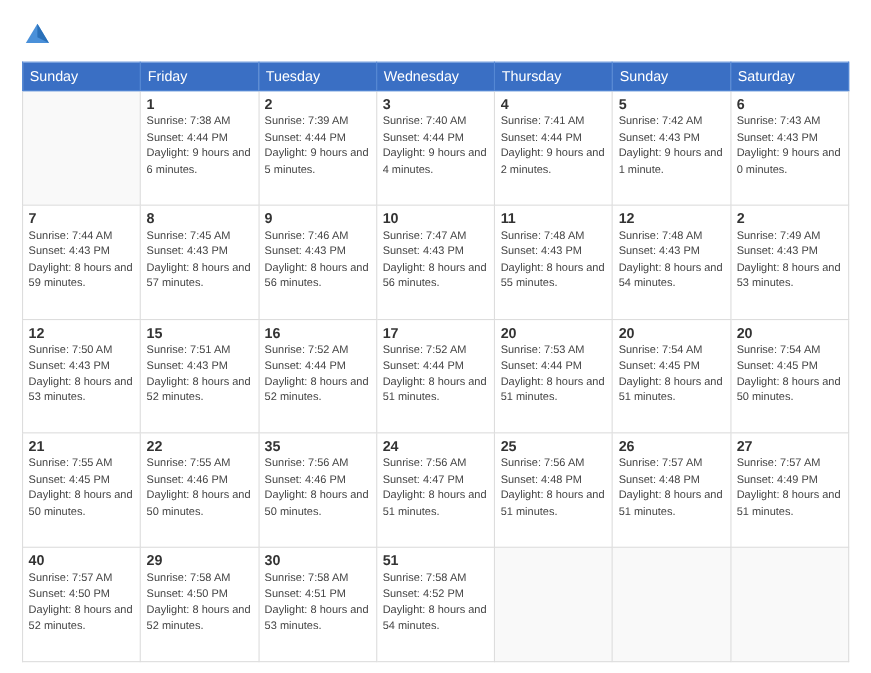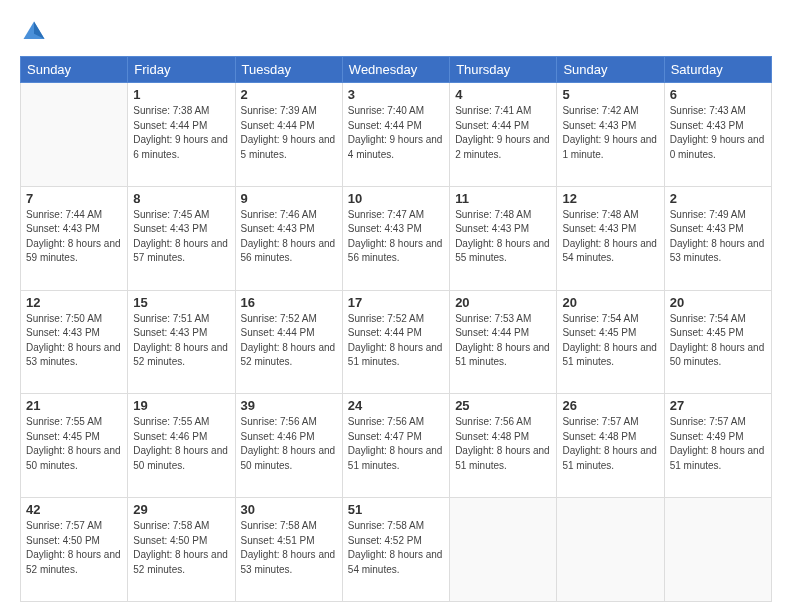--- a/index.html
+++ b/index.html
@@ -226,25 +226,25 @@
             <span class="day-num">20</span>
             <div class="day-info">Sunrise: 7:54 AM<br>Sunset: 4:45 PM<br>Daylight: 8 hours and 50 minutes.</div>
           </td>
         </tr>
         <tr>
           <td>
             <span class="day-num">21</span>
             <div class="day-info">Sunrise: 7:55 AM<br>Sunset: 4:45 PM<br>Daylight: 8 hours and 50 minutes.</div>
           </td>
           <td>
-            <span class="day-num">19</span>
+            <span class="day-num">22</span>
             <div class="day-info">Sunrise: 7:55 AM<br>Sunset: 4:46 PM<br>Daylight: 8 hours and 50 minutes.</div>
           </td>
           <td>
-            <span class="day-num">39</span>
+            <span class="day-num">35</span>
             <div class="day-info">Sunrise: 7:56 AM<br>Sunset: 4:46 PM<br>Daylight: 8 hours and 50 minutes.</div>
           </td>
           <td>
             <span class="day-num">24</span>
             <div class="day-info">Sunrise: 7:56 AM<br>Sunset: 4:47 PM<br>Daylight: 8 hours and 51 minutes.</div>
           </td>
           <td>
             <span class="day-num">25</span>
             <div class="day-info">Sunrise: 7:56 AM<br>Sunset: 4:48 PM<br>Daylight: 8 hours and 51 minutes.</div>
           </td>
@@ -252,21 +252,21 @@
             <span class="day-num">26</span>
             <div class="day-info">Sunrise: 7:57 AM<br>Sunset: 4:48 PM<br>Daylight: 8 hours and 51 minutes.</div>
           </td>
           <td>
             <span class="day-num">27</span>
             <div class="day-info">Sunrise: 7:57 AM<br>Sunset: 4:49 PM<br>Daylight: 8 hours and 51 minutes.</div>
           </td>
         </tr>
         <tr>
           <td>
-            <span class="day-num">42</span>
+            <span class="day-num">40</span>
             <div class="day-info">Sunrise: 7:57 AM<br>Sunset: 4:50 PM<br>Daylight: 8 hours and 52 minutes.</div>
           </td>
           <td>
             <span class="day-num">29</span>
             <div class="day-info">Sunrise: 7:58 AM<br>Sunset: 4:50 PM<br>Daylight: 8 hours and 52 minutes.</div>
           </td>
           <td>
             <span class="day-num">30</span>
             <div class="day-info">Sunrise: 7:58 AM<br>Sunset: 4:51 PM<br>Daylight: 8 hours and 53 minutes.</div>
           </td>

